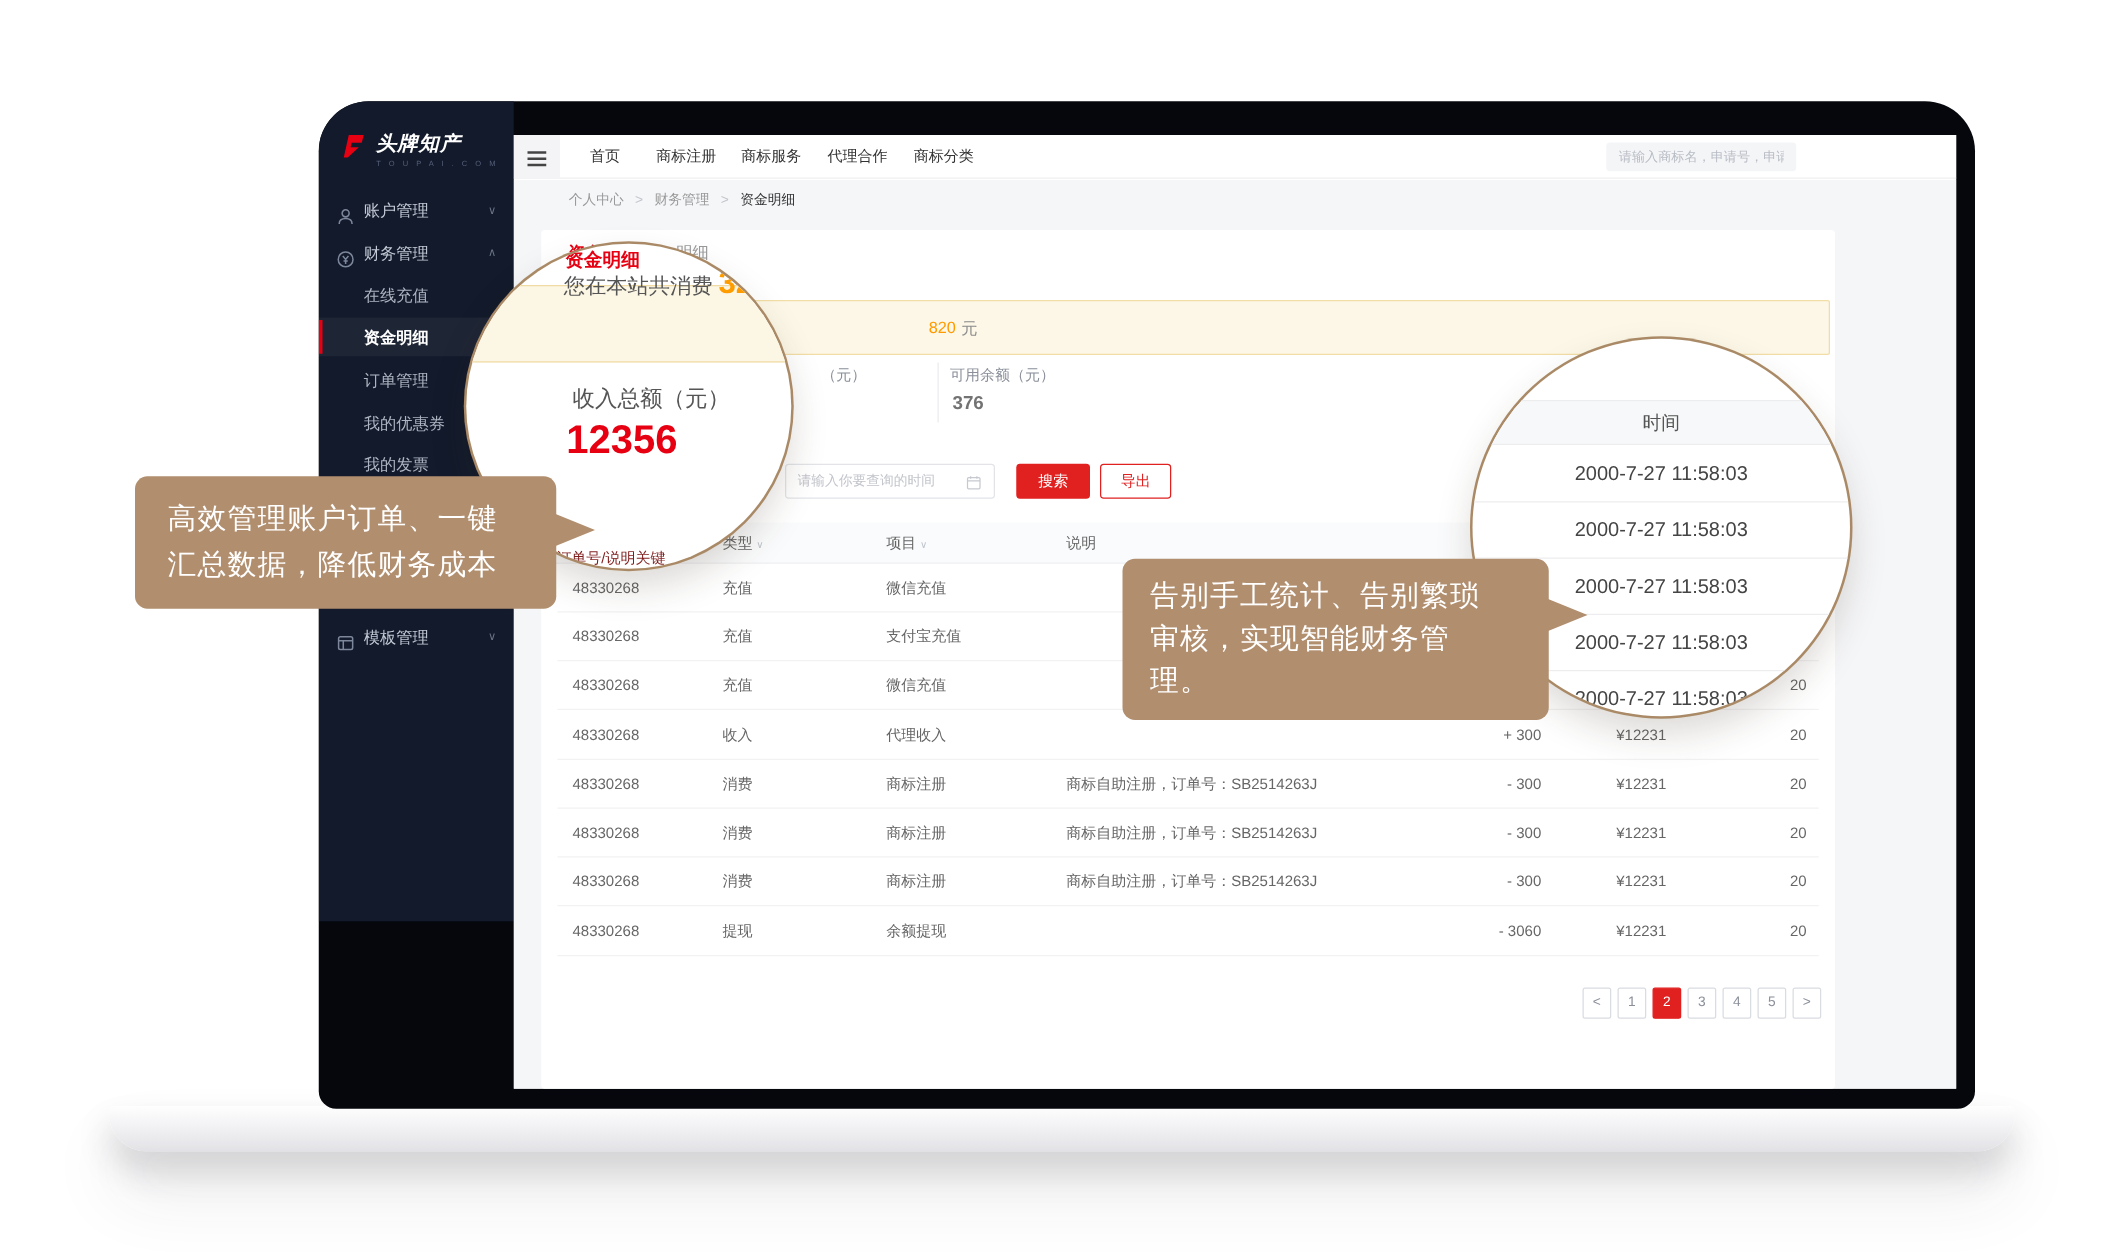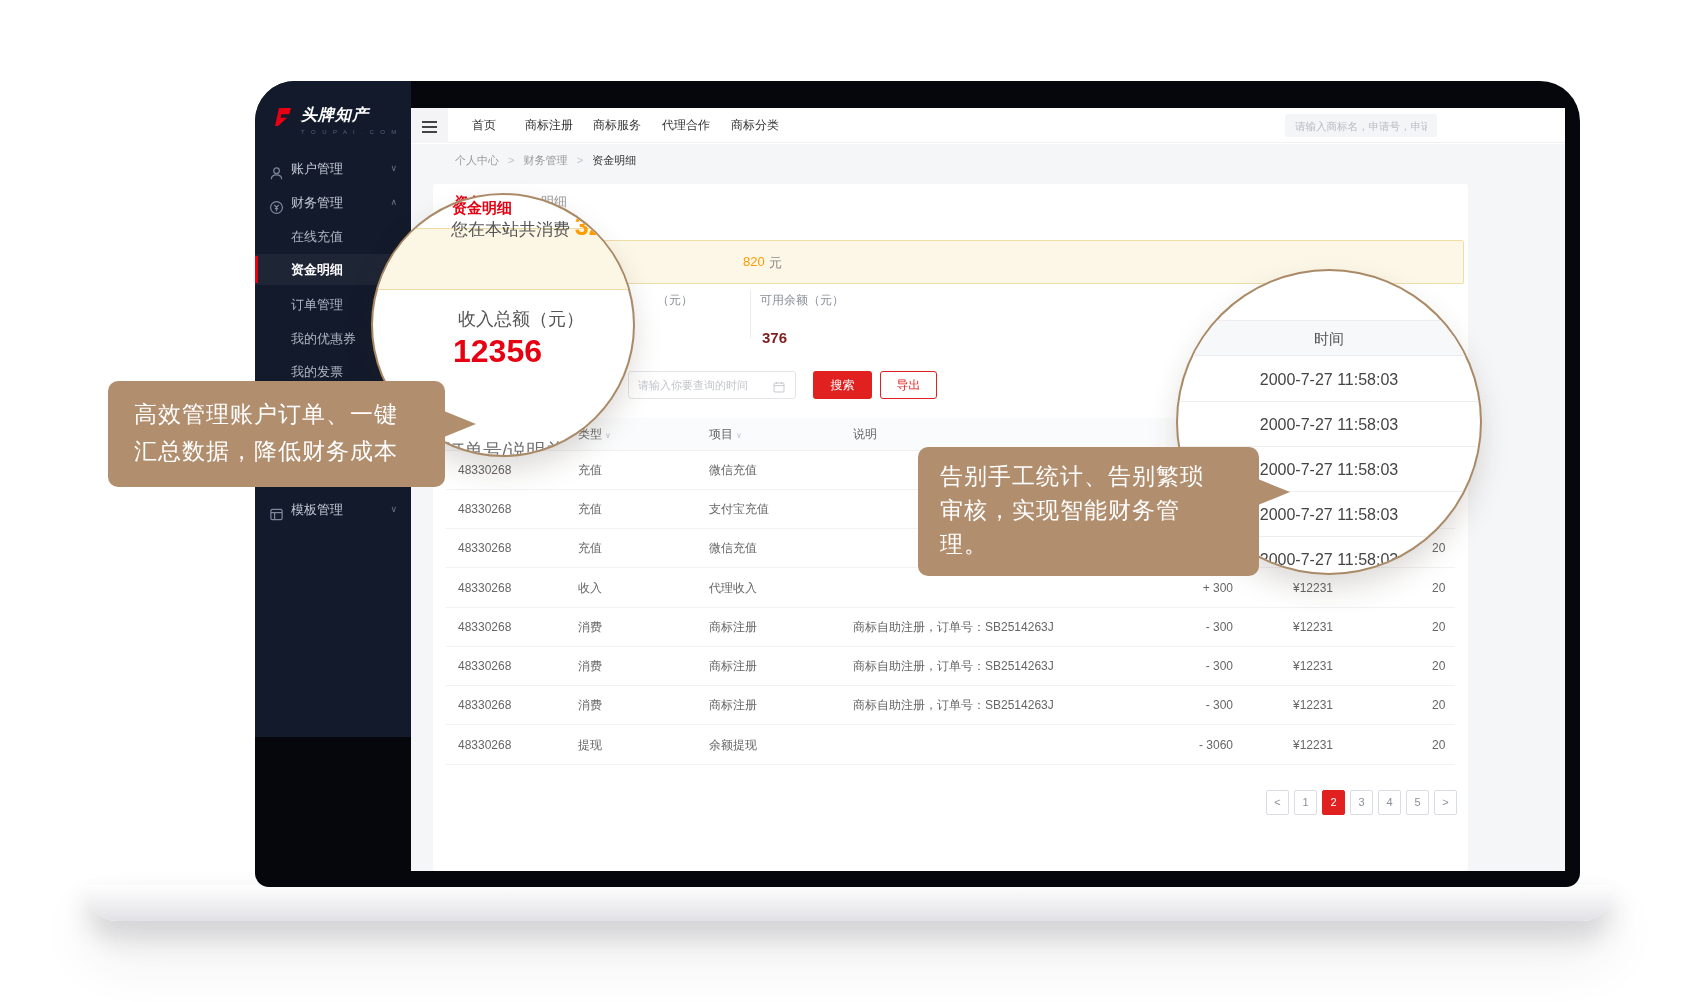--- a/index.html
+++ b/index.html
@@ -94,35 +94,35 @@
      box-shadow:0 0 0 2px #aa8a66, 0 14px 30px rgba(60,45,30,.18); z-index:5; }
   .lens-left { left:373px; top:195px; width:260px; height:260px; }
   .lens-right { left:1178px; top:271px; width:302px; height:302px; }
   .lz-tab { position:absolute; left:79px; top:4px; font-size:15px; color:#e60012; font-weight:bold; }
   .lz-band { position:absolute; left:0; top:33px; width:260px; height:62px; background:#fcf6e4;
      border-top:1px solid #f0dba5; border-bottom:1px solid #f0dba5; }
   .lz-bandline { position:absolute; left:78px; top:17px; width:220px; white-space:nowrap; font-size:17px; color:#555; }
   .lz-bandline .big { font-size:25px; font-weight:bold; color:#ff9d00; }
   .lz-statlbl { position:absolute; left:85px; top:112px; font-size:18px; color:#555; }
   .lz-statval { position:absolute; left:80px; top:138px; font-size:32px; font-weight:bold; color:#e60012; }
-  .lz-thead { position:absolute; left:72px; top:243px; font-size:19px; color:#737373; white-space:nowrap; }
+  .lz-thead { position:absolute; left:72px; top:243px; font-size:12px; color:#7f1d1d; white-space:nowrap; }
   .rz-head { position:absolute; left:0; top:49px; width:302px; height:36px; background:#f7f8f9;
      border-top:1px solid #ededf0; border-bottom:1px solid #ededf0; text-align:center; line-height:36px; font-size:15px; color:#555; }
   .rz-row { position:absolute; left:0; width:302px; height:45px; line-height:45px; text-align:center;
      font-size:16px; color:#444; border-bottom:1px solid #ededf0; white-space:nowrap; }
 
   
   .callout { position:absolute; background:#b18e6e; border-radius:10px; color:#fff; z-index:10; }
   .callout .tail { position:absolute; left:100%; margin-left:-1px; width:0; height:0;
      border-left:32px solid #b18e6e; border-top:13px solid transparent; border-bottom:13px solid transparent; }
   .co-line { white-space:nowrap; letter-spacing:1px; }
   .callout-left { left:108px; top:381px; width:337px; height:106px; padding:15px 0 0 26px; font-size:23px; }
   .callout-left .co-line { line-height:37px; }
   .callout-left .tail { top:30px; }
-  .callout-right { left:898px; top:447px; width:341px; height:129px; padding:12px 0 0 22px; font-size:23px;margin-left:20px; }
+  .callout-right { left:898px; top:447px; width:341px; height:129px; padding:12px 0 0 22px; font-size:23px; }
   .callout-right .co-line { line-height:34px; }
   .callout-right .tail { top:32px; }
 </style>
 </head>
 <body>
 
 <div class="canvas">
 
   <div class="laptop-base"></div>
 
@@ -228,21 +228,21 @@
           <div class="banner">
             <span class="amt">820</span>
             <span class="unit">元</span>
           </div>
 
           <span class="abs stat-label" style="left:26px; top:108px;">收入总额（元）</span>
           <span class="abs" style="left:26px; top:138px; font-size:24px; font-weight:bold; color:#e60012;">12356</span>
           <span class="abs stat-label" style="left:224px; top:108px;">（元）</span>
           <div class="stat-div"></div>
           <span class="abs stat-label" style="left:327px; top:108px;">可用余额（元）</span>
-          <span class="abs" style="left:329px; top:145px; font-size:15px; font-weight:bold; color:#7f1d1d;">376</span>
+          <span class="abs" style="left:329px; top:130px; font-size:15px; font-weight:bold; color:#737373;">376</span>
 
           <input class="inp-date" placeholder="请输入你要查询的时间" style="">
           <span class="cal-ico">
             <svg width="12" height="12" viewBox="0 0 12 12" fill="none" stroke="#c6c9cf" stroke-width="1">
                 <rect x="1" y="2" width="10" height="9" rx="1"></rect>
                 <path d="M1 4.6 h10 M3.5 1 v2 M8.5 1 v2"></path>
               </svg>
           </span>
           <button class="btn-red" style="left:380px; width:59px;">搜索</button>
           <button class="btn-ghost" style="left:447px; width:57px;">导出</button>

